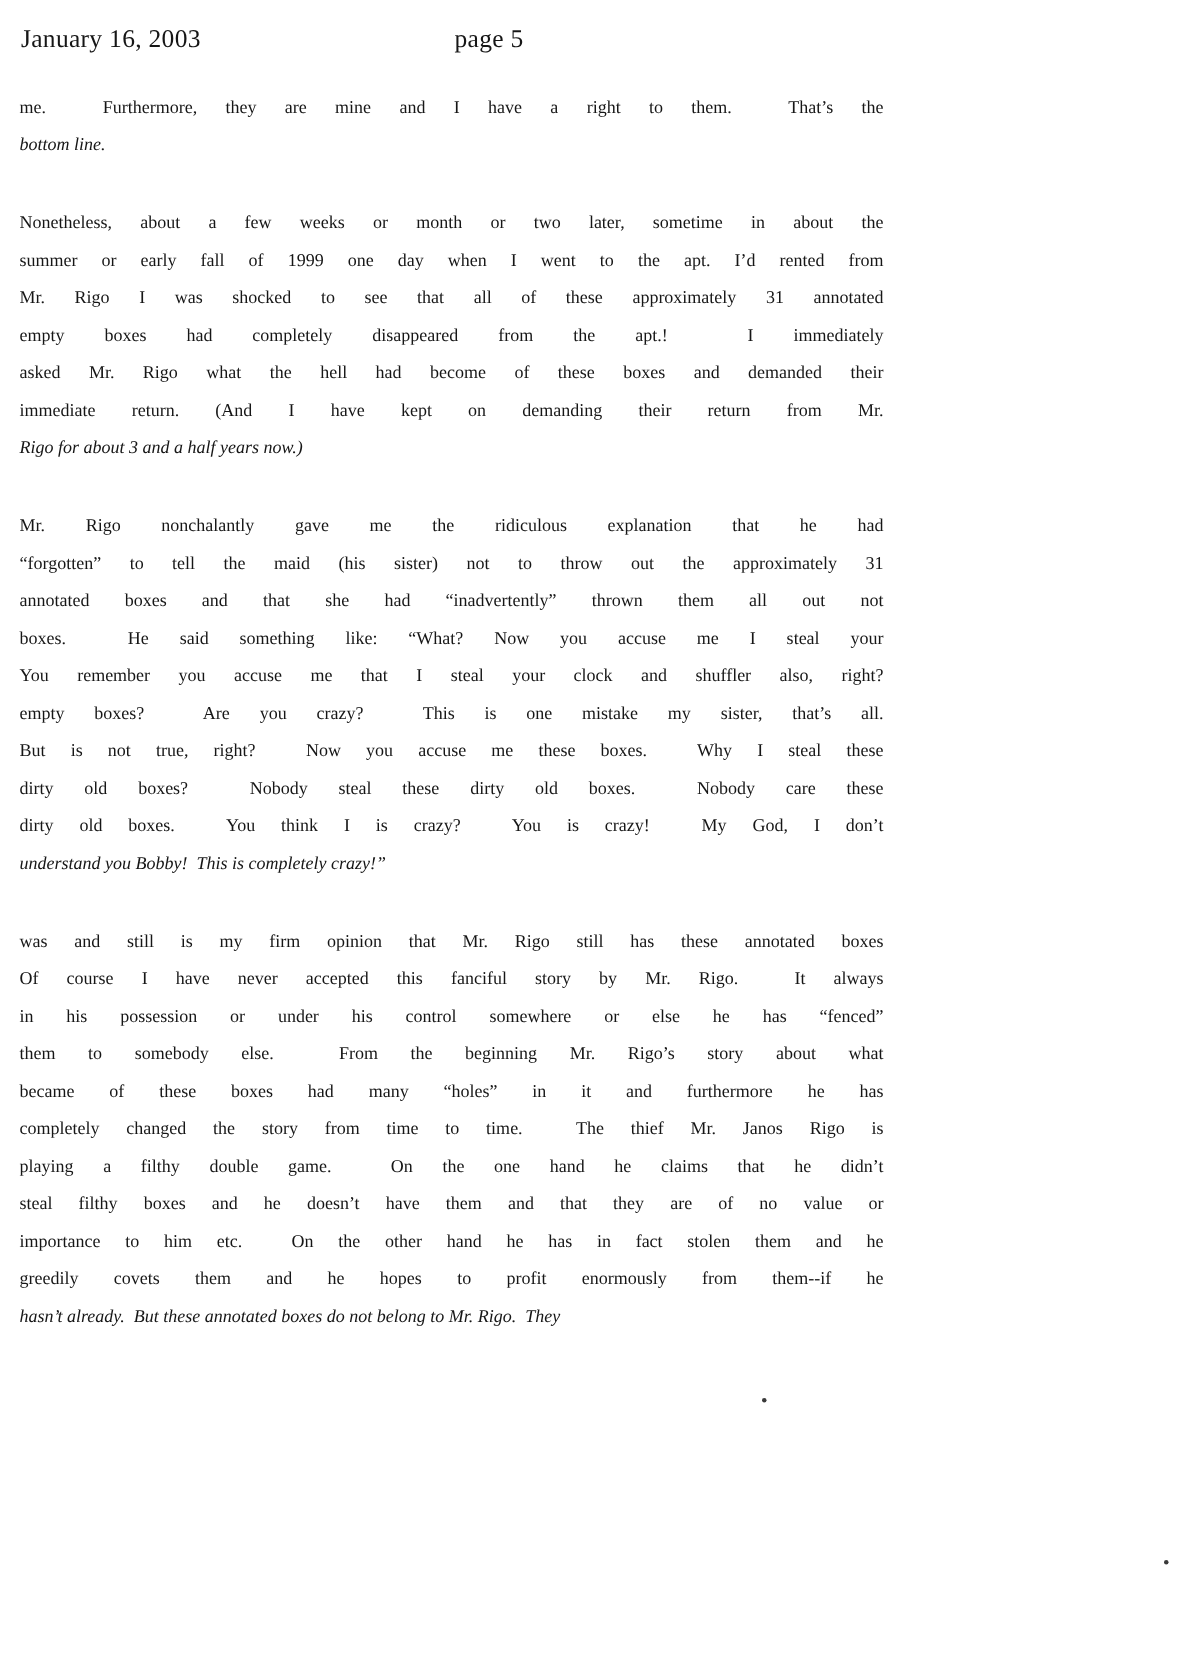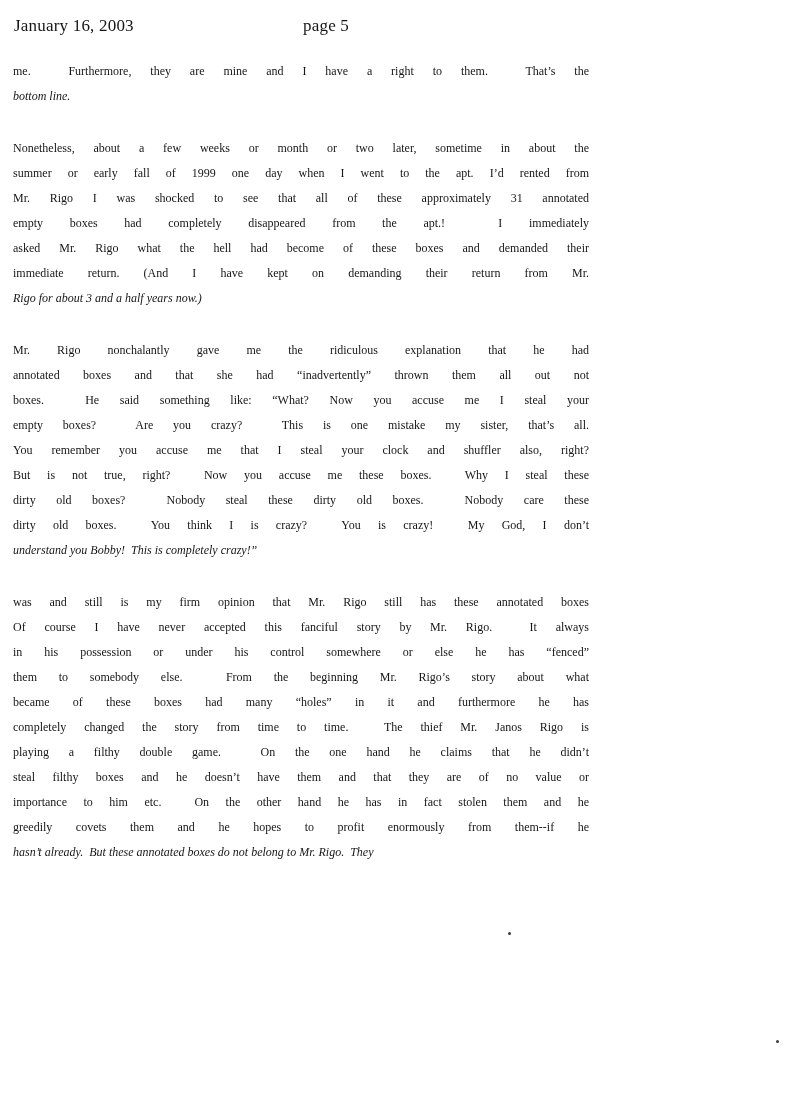--- a/index.html
+++ b/index.html
@@ -70,24 +70,25 @@
       <span class="line">summer or early fall of 1999 one day when I went to the apt. I’d rented from</span>
       <span class="line">Mr. Rigo I was shocked to see that all of these approximately 31 annotated</span>
       <span class="line">empty boxes had completely disappeared from the apt.!&nbsp; I immediately</span>
       <span class="line">asked Mr. Rigo what the hell had become of these boxes and demanded their</span>
       <span class="line">immediate return. (And I have kept on demanding their return from Mr.</span>
       <span class="line last">Rigo for about 3 and a half years now.)</span>
     </p>
 
     <p class="para">
       <span class="line">Mr. Rigo nonchalantly gave me the ridiculous explanation that he had</span>
+      <span class="line">“forgotten” to tell the maid (his sister) not to throw out the approximately 31</span>
       <span class="line">annotated boxes and that she had “inadvertently” thrown them all out not</span>
       <span class="line">boxes.&nbsp; He said something like: “What? Now you accuse me I steal your</span>
+      <span class="line">You remember you accuse me that I steal your clock and shuffler also, right?</span>
       <span class="line">empty boxes?&nbsp; Are you crazy?&nbsp; This is one mistake my sister, that’s all.</span>
-      <span class="line">You remember you accuse me that I steal your clock and shuffler also, right?</span>
       <span class="line">But is not true, right?&nbsp; Now you accuse me these boxes.&nbsp; Why I steal these</span>
       <span class="line">dirty old boxes?&nbsp; Nobody steal these dirty old boxes.&nbsp; Nobody care these</span>
       <span class="line">dirty old boxes.&nbsp; You think I is crazy?&nbsp; You is crazy!&nbsp; My God, I don’t</span>
       <span class="line last">understand you Bobby!&nbsp; This is completely crazy!”</span>
     </p>
 
     <p class="para">
       <span class="line">was and still is my firm opinion that Mr. Rigo still has these annotated boxes</span>
       <span class="line">Of course I have never accepted this fanciful story by Mr. Rigo.&nbsp; It always</span>
       <span class="line">in his possession or under his control somewhere or else he has “fenced”</span>

